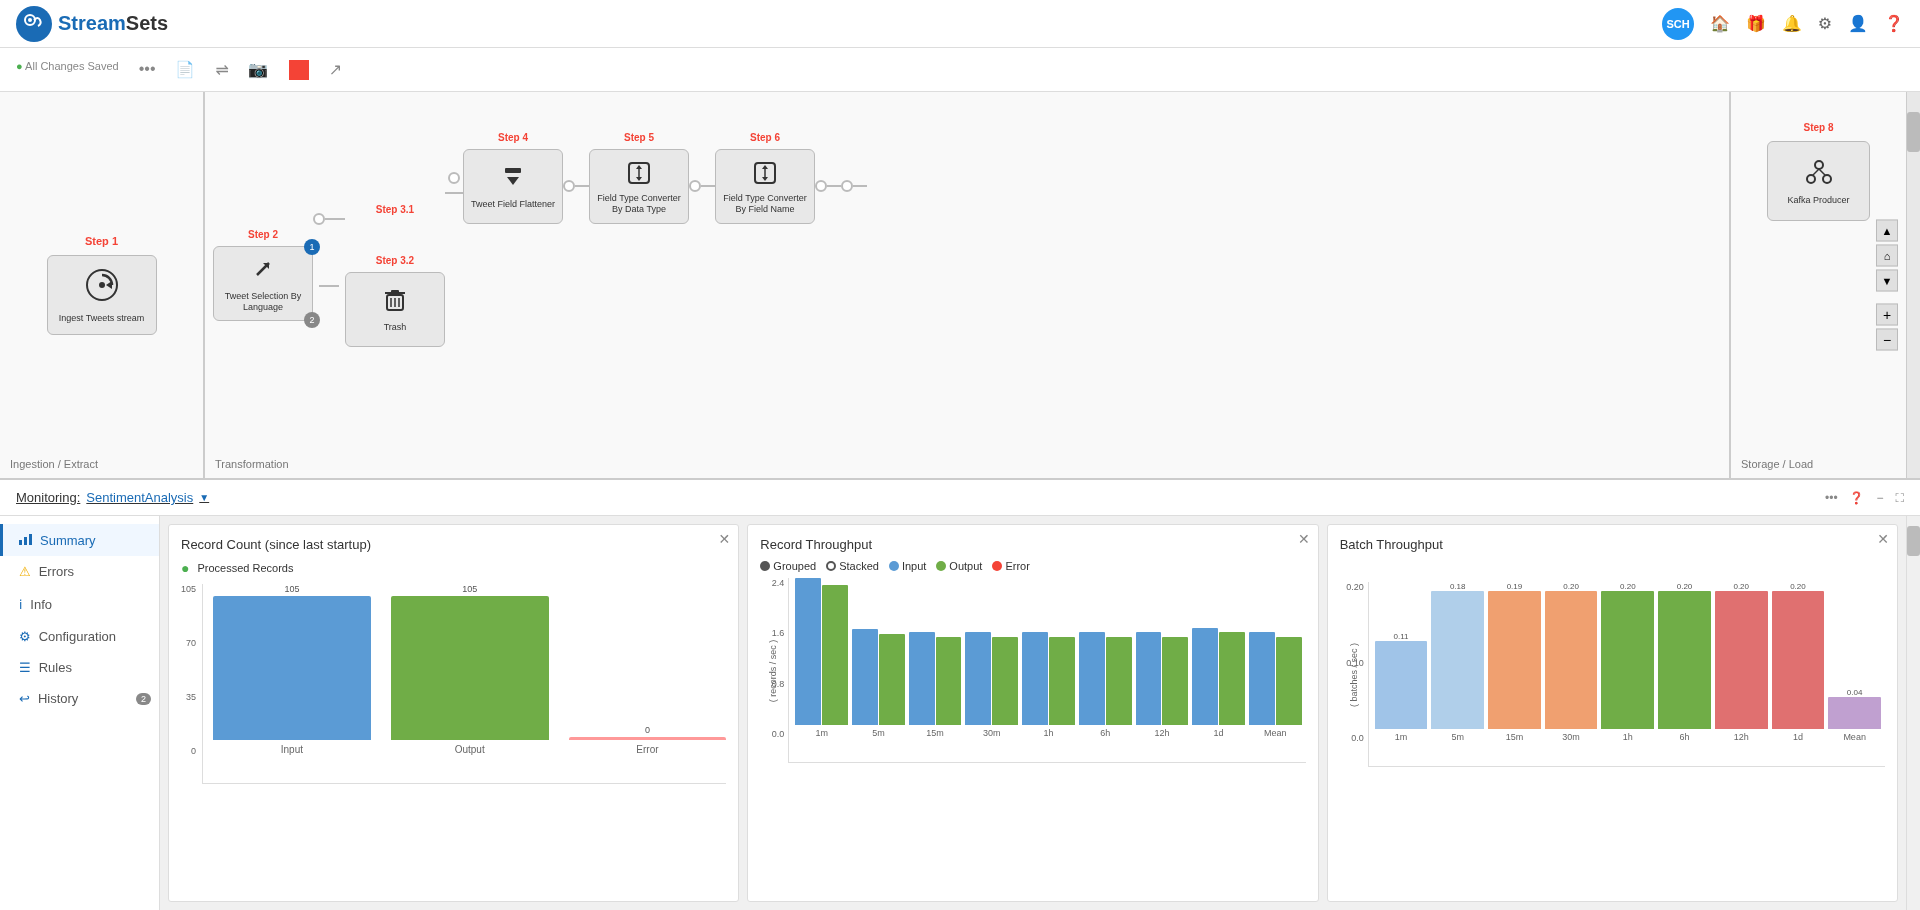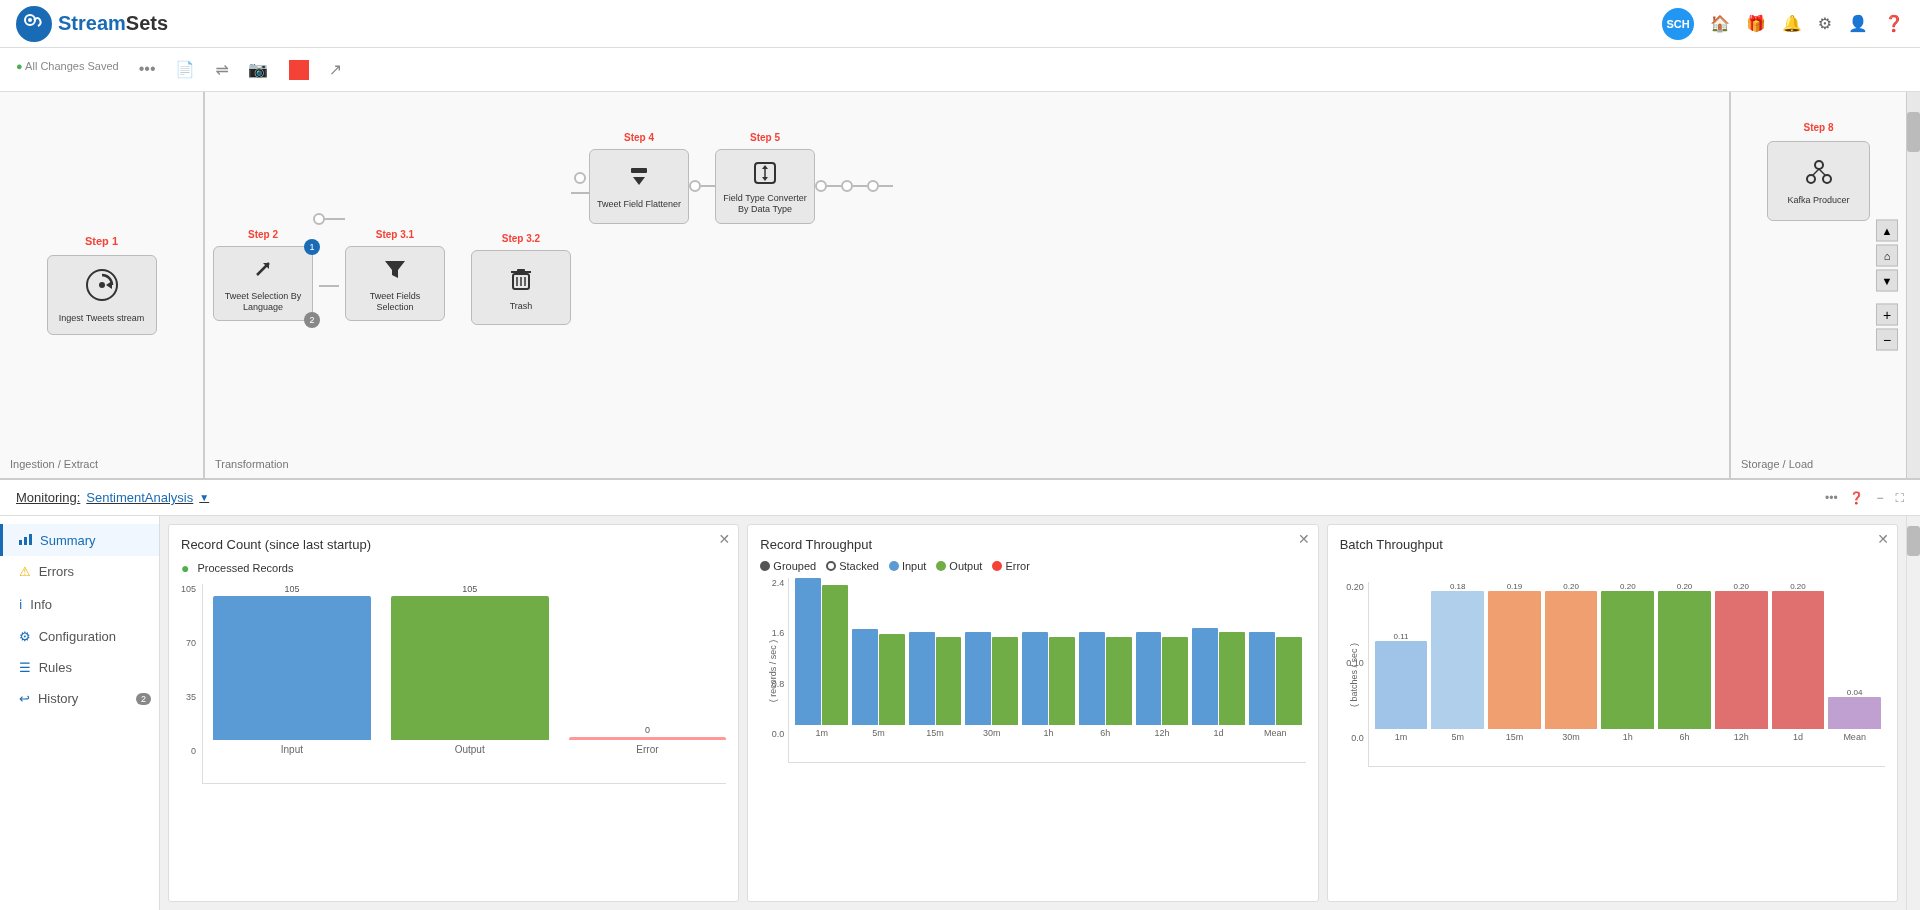--- a/index.html
+++ b/index.html
@@ -139,32 +139,24 @@
       <div style="display:flex; flex-direction:column; align-items:center; justify-content:center; height:100%; gap:60px; margin-top:-30px;">
         <div style="display:flex; align-items:center; margin-top:10px;">
           <div class="conn-dot"></div>
           <div style="width:20px; height:2px; background:#bbb;"></div>
         </div>
         <div style="display:flex; align-items:center;">
           <div style="width:20px; height:2px; background:#bbb;"></div>
         </div>
       </div>
 
-      <div style="display:flex; flex-direction:row; gap:26px; align-items:center; justify-content:center; height:100%;">
+      <div style="display:flex; flex-direction:column; gap:26px; align-items:center; justify-content:center; height:100%;">
 
         <div style="display:flex; flex-direction:column; align-items:center;">
           <div style="color:#f44336; font-size:10px; font-weight:bold; margin-bottom:6px;">Step 3.1</div>
-          <div class="mini-node" style="width:100px; min-height:75px;">
-            <div style="font-size:20px;">
-              <svg width="28" height="28" viewBox="0 0 28 28">
-                  <polygon points="4,6 24,6 17,15 17,23 11,20 11,15" fill="#333"></polygon>
-                </svg>
-            </div>
-            <div class="mini-node-label">Tweet Fields Selection</div>
-          </div>
         </div>
 
         <div style="display:flex; flex-direction:column; align-items:center; margin-top:8px;justify-content:flex-end;">
           <div style="color:#f44336; font-size:10px; font-weight:bold; margin-bottom:6px;">Step 3.2</div>
           <div class="mini-node" style="width:100px; min-height:75px;">
             <div style="font-size:22px;">
               <svg width="28" height="28" viewBox="0 0 28 28">
                   <rect x="6" y="10" width="16" height="15" rx="2" fill="none" stroke="#333" stroke-width="2"></rect>
                   <line x1="4" y1="8" x2="24" y2="8" stroke="#333" stroke-width="2"></line>
                   <rect x="10" y="5" width="8" height="3" rx="1" fill="#333"></rect>
@@ -214,20 +206,34 @@
           </div>
           <div class="mini-node-label">Field Type Converter By Data Type</div>
         </div>
       </div>
 
       <div style="display:flex; align-items:flex-start; padding-top:68px;">
         <div class="conn-dot"></div>
         <div style="width:14px; height:2px; background:#bbb; margin-top:5px;"></div>
       </div>
 
+      <div style="display:flex; flex-direction:column; align-items:center; justify-content:flex-start; padding-top:20px;">
+        <div style="color:#f44336; font-size:10px; font-weight:bold; margin-bottom:6px;">Step 6</div>
+        <div class="mini-node" style="width:100px; min-height:75px;">
+          <div>
+            <svg width="28" height="28" viewBox="0 0 28 28">
+                <rect x="4" y="4" width="20" height="20" rx="3" fill="none" stroke="#333" stroke-width="2"></rect>
+                <line x1="14" y1="8" x2="14" y2="20" stroke="#333" stroke-width="1.5"></line>
+                <polygon points="14,6 11,10 17,10" fill="#333"></polygon>
+                <polygon points="14,22 11,18 17,18" fill="#333"></polygon>
+              </svg>
+          </div>
+          <div class="mini-node-label">Field Type Converter By Field Name</div>
+        </div>
+      </div>
 
       <div style="display:flex; align-items:flex-start; padding-top:68px;">
         <div class="conn-dot"></div>
         <div style="width:14px; height:2px; background:#bbb; margin-top:5px;"></div>
       </div>
 
 
       <div style="display:flex; align-items:flex-start; padding-top:68px;">
         <div class="conn-dot"></div>
         <div style="width:14px; height:2px; background:#bbb; margin-top:5px;"></div>

